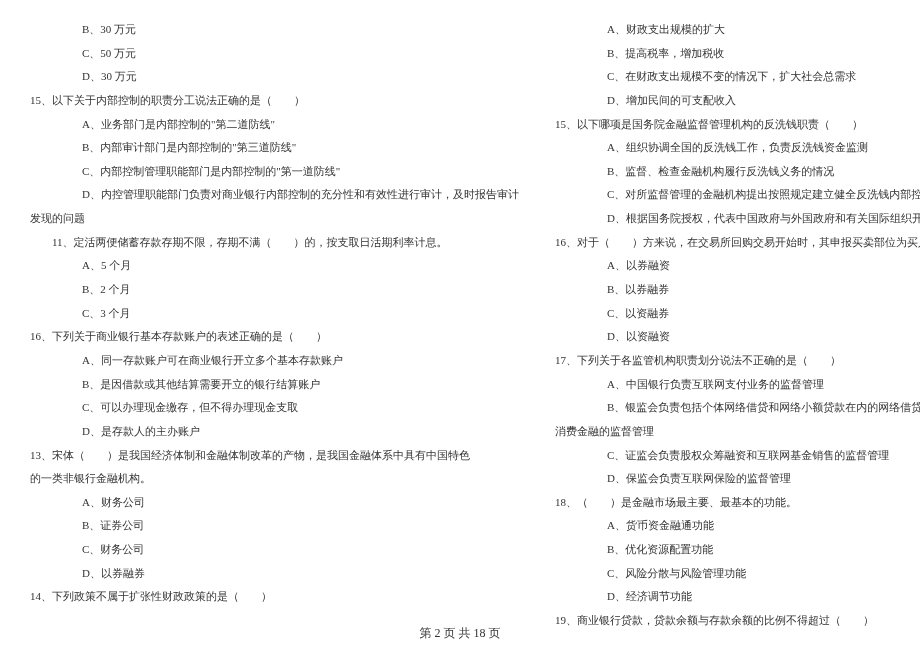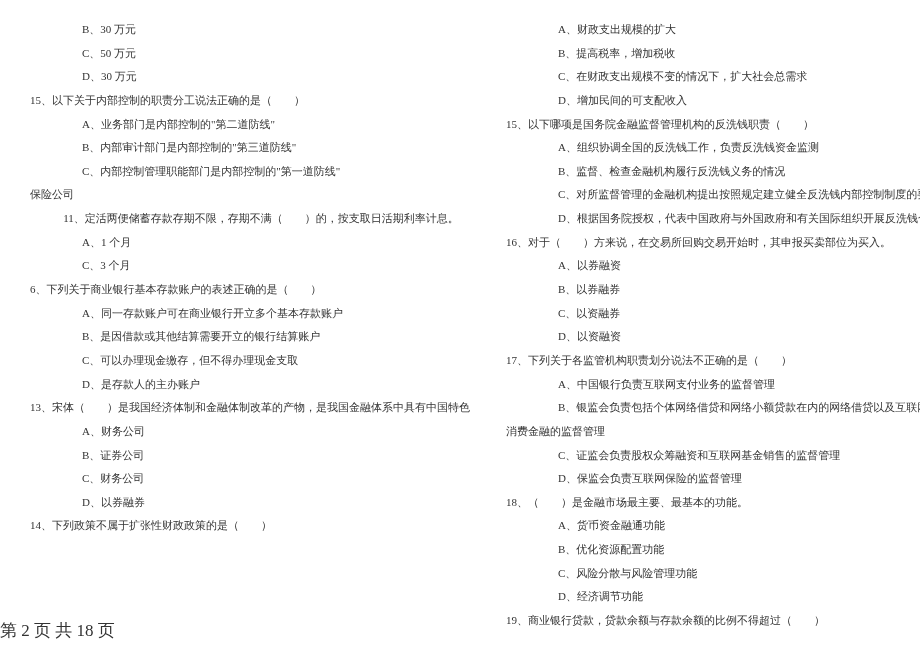--- a/index.html
+++ b/index.html
@@ -31,57 +31,60 @@
       padding-left: 52px;
     }
     .q-num {
       padding-left: 0;
     }
     .q-cont {
       padding-left: 0;
     }
     .q-indent {
       padding-left: 22px;
-      text-align: center;
     }
     .footer {
       position: absolute;
       bottom: 8px;
       left: 0;
       right: 0;
-      font-size: 17px;
+      text-align: center;
+      font-size: 12px;
       color: #333;
     }
   </style>
 </head>
 <body>
 
 <div class="columns">
   <div class="col">
     <div class="line option">B、30 万元</div>
     <div class="line option">C、50 万元</div>
     <div class="line option">D、30 万元</div>
 
     <div class="line q-num">15、以下关于内部控制的职责分工说法正确的是（　　）</div>
     <div class="line option">A、业务部门是内部控制的"第二道防线"</div>
     <div class="line option">B、内部审计部门是内部控制的"第三道防线"</div>
     <div class="line option">C、内部控制管理职能部门是内部控制的"第一道防线"</div>
-    <div class="line q-cont">保险公司</div>
+    <div class="line option">D、内控管理职能部门负责对商业银行内部控制的充分性和有效性进行审计，及时报告审计</div>
+    <div class="line q-cont">发现的问题</div>
 
     <div class="line q-indent">11、定活两便储蓄存款存期不限，存期不满（　　）的，按支取日活期利率计息。</div>
-    <div class="line option">A、1 个月</div>
+    <div class="line option">A、5 个月</div>
+    <div class="line option">B、2 个月</div>
     <div class="line option">C、3 个月</div>
 
-    <div class="line q-num">6、下列关于商业银行基本存款账户的表述正确的是（　　）</div>
+    <div class="line q-num">16、下列关于商业银行基本存款账户的表述正确的是（　　）</div>
     <div class="line option">A、同一存款账户可在商业银行开立多个基本存款账户</div>
     <div class="line option">B、是因借款或其他结算需要开立的银行结算账户</div>
     <div class="line option">C、可以办理现金缴存，但不得办理现金支取</div>
     <div class="line option">D、是存款人的主办账户</div>
 
     <div class="line q-num">13、宋体（　　）是我国经济体制和金融体制改革的产物，是我国金融体系中具有中国特色</div>
+    <div class="line q-cont">的一类非银行金融机构。</div>
     <div class="line option">A、财务公司</div>
     <div class="line option">B、证券公司</div>
     <div class="line option">C、财务公司</div>
     <div class="line option">D、以券融券</div>
 
     <div class="line q-num">14、下列政策不属于扩张性财政政策的是（　　）</div>
   </div>
 
   <div class="col">
     <div class="line option">A、财政支出规模的扩大</div>

